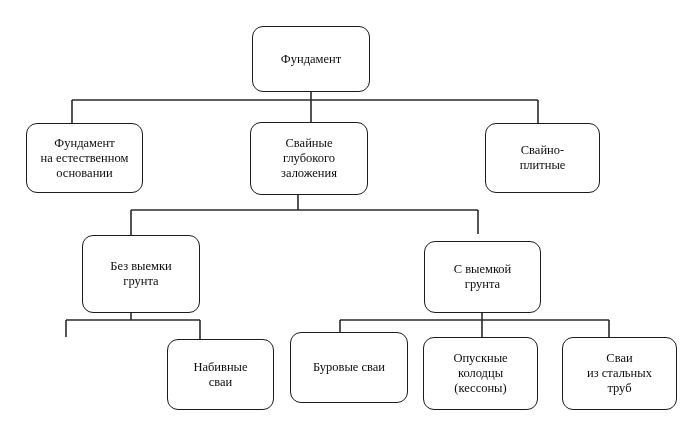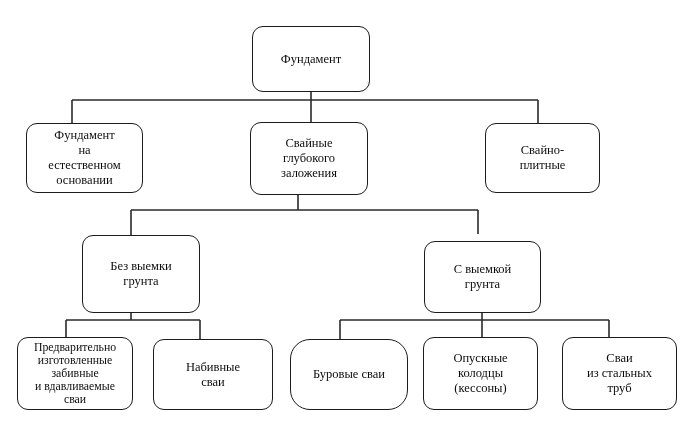--- a/index.html
+++ b/index.html
@@ -34,21 +34,21 @@
     border-radius: 11px;
     background: #ffffff;
     display: flex;
     align-items: center;
     justify-content: center;
     text-align: center;
     white-space: pre-line;
     color: #0d0d0d;
     font-size: 12.5px;
     line-height: 15px;
-    padding: 2px 20px;
+    padding: 2px 13px;
   }
   .node.small {
     font-size: 11.8px;
     line-height: 13px;
   }
 </style>
 </head>
 <body>
 
 <div class="canvas">
@@ -89,29 +89,24 @@
   <div class="node" style="left:250px; top:122px; width:118px; height:73px;">Свайные
 глубокого
 заложения</div>
 
   <div class="node" style="left:82px; top:235px; width:118px; height:78px;">Без выемки
 грунта</div>
 
   <div class="node" style="left:424px; top:234px; width:117px; height:72px;margin-top:7px;">С выемкой
 грунта</div>
 
-  <div class="node small" style="left:17px; top:337px; width:116px; height:73px;">Предварительно
-изготовленные
-забивные
-и вдавливаемые
-сваи</div>
 
-  <div class="node" style="left:153px; top:339px; width:120px; height:71px;">Набивные сваи</div>
+  <div class="node" style="left:167px; top:339px; width:107px; height:71px;">Набивные сваи</div>
 
-  <div class="node" style="left:290px; top:339px; width:118px; height:71px;border-radius:20px;">Буровые сваи</div>
+  <div class="node" style="left:290px; top:332px; width:118px; height:71px;">Буровые сваи</div>
 
   <div class="node" style="left:423px; top:337px; width:115px; height:73px;">Опускные
 колодцы
 (кессоны)</div>
 
   <div class="node" style="left:562px; top:337px; width:115px; height:73px;">Сваи
 из стальных
 труб</div>
 
 </div>

